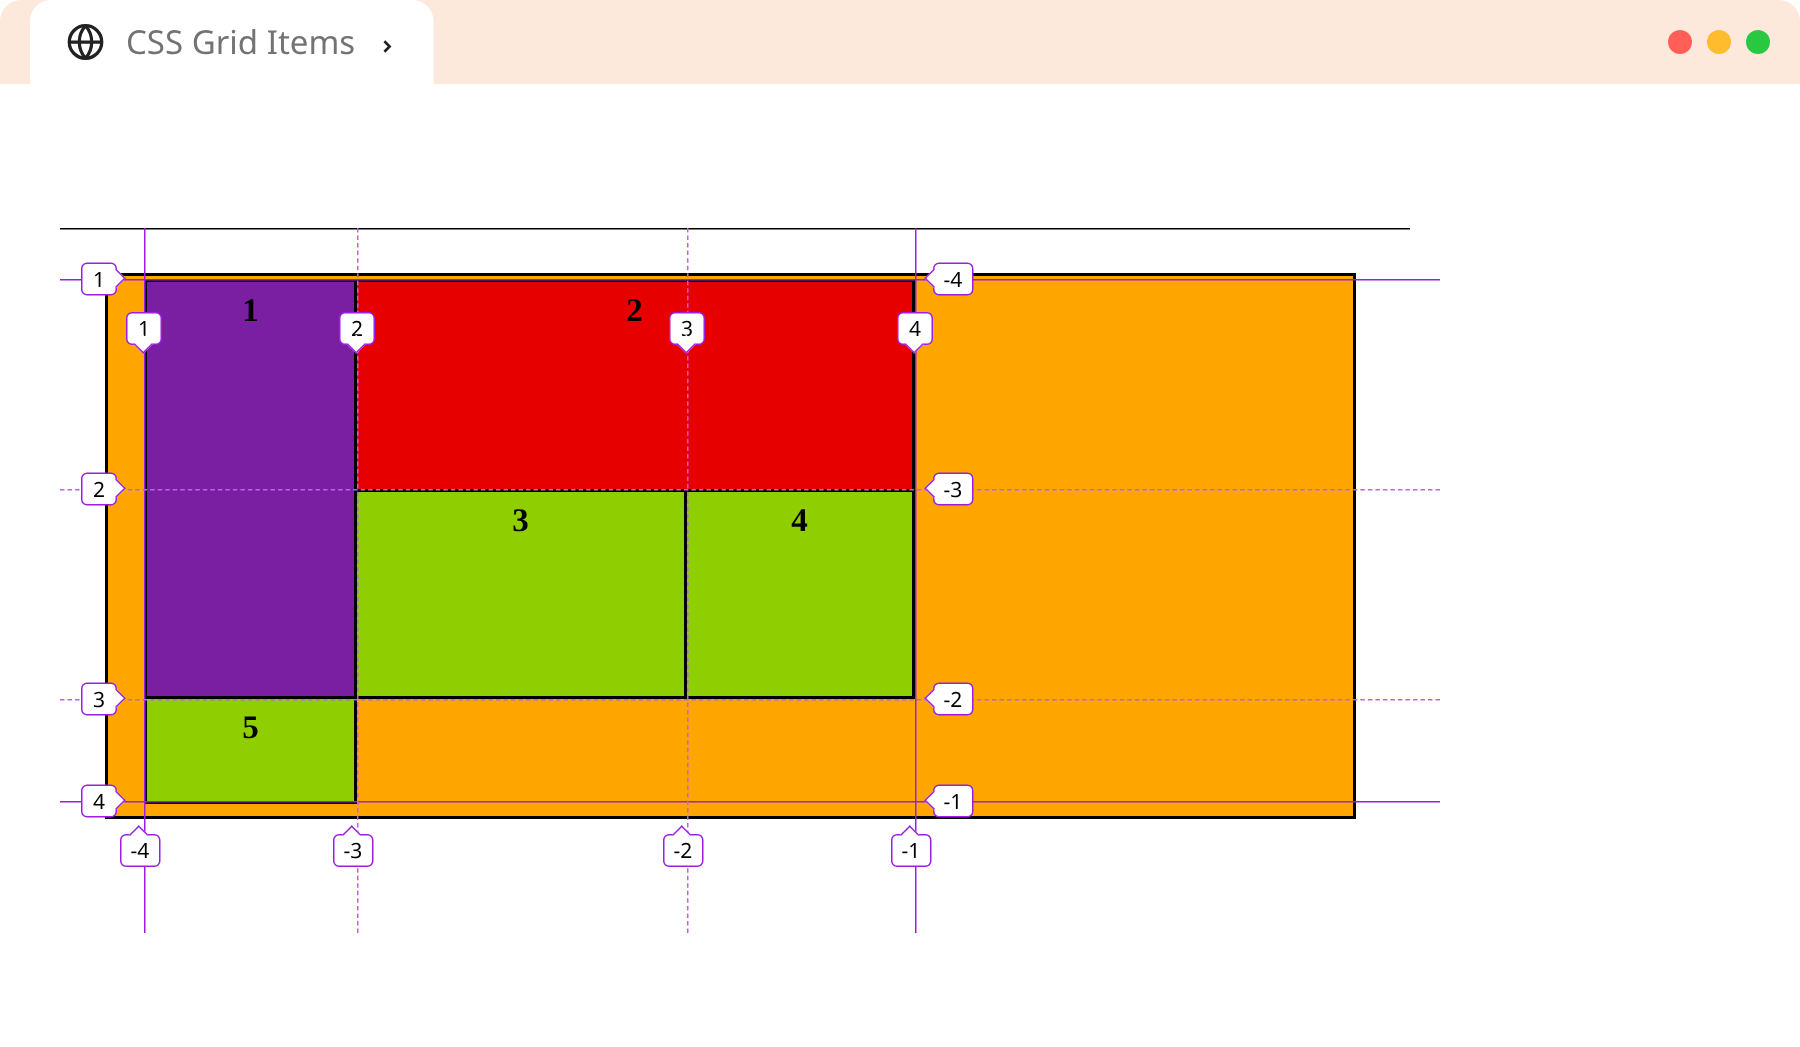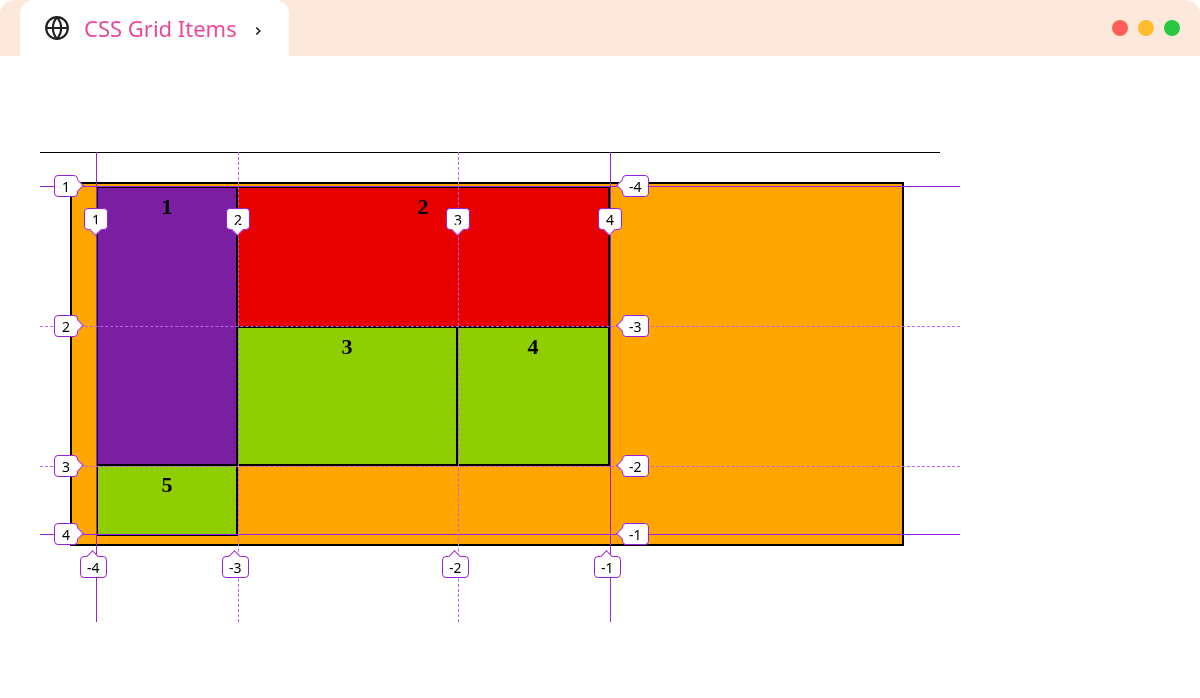--- a/index.html
+++ b/index.html
@@ -1,19 +1,19 @@
 <!DOCTYPE html>
 <html><head>
 <meta charset="utf-8">
 <style>
   html,body{margin:0;padding:0;width:1200px;height:698px;background:#fff;font-family:system-ui,-apple-system,"Segoe UI",Roboto,sans-serif;}
   .window{position:relative;width:1200px;height:698px;border-radius:14px;overflow:hidden;}
   .titlebar{height:56px;background:#fde9dc;display:flex;align-items:center;padding:0 20px;}
   .tab{display:flex;align-items:center;gap:14px;height:56px;background:#fff;border-radius:14px 14px 0 0;padding:0 24px;position:relative;}
-  .tab .label{font-size:22px;color:#ec4899;}
+  .tab .label{font-size:22px;color:#737373;}
   .globe{width:26px;height:26px;}
   .chevron{width:14px;height:14px;}
   .dots{margin-left:auto;display:flex;gap:10px;}
   .dot{width:16px;height:16px;border-radius:50%;}
   .dot.r{background:#ff5f57;}
   .dot.y{background:#ffbd2e;}
   .dot.g{background:#28c840;}
 
   .page{position:relative;padding-top:20px;}
   .hr-top{position:absolute;left:40px;right:260px;top:96px;height:0;border-top:1px solid #000;}

